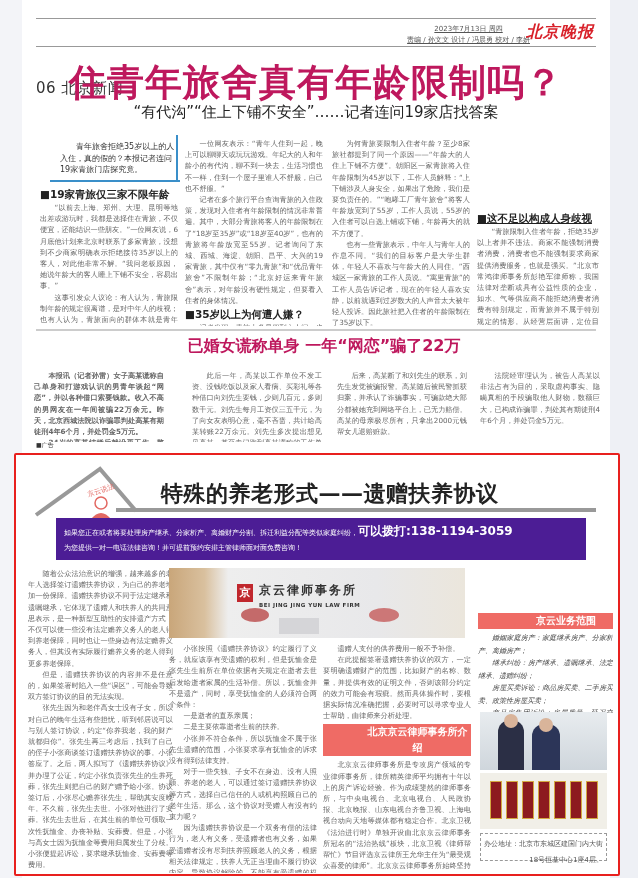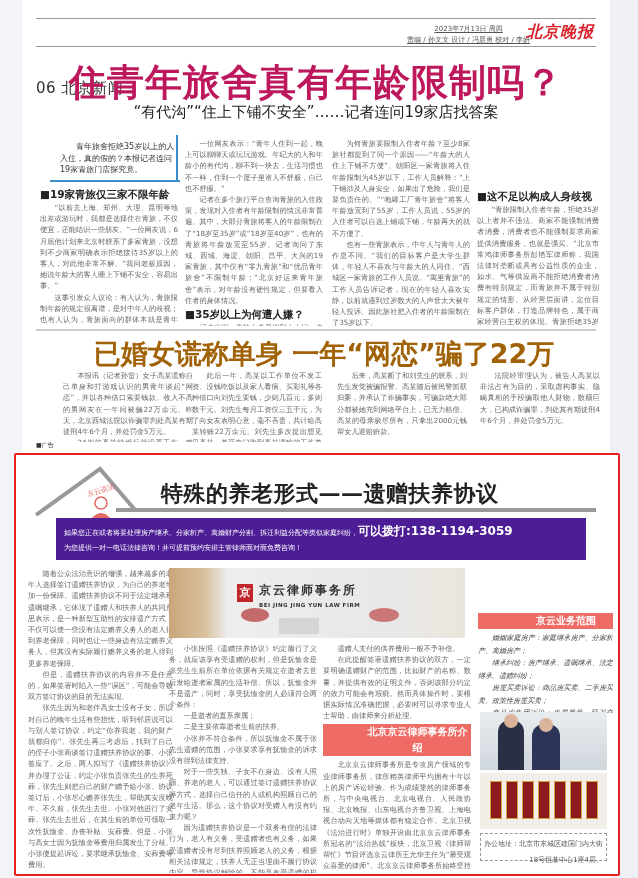--- a/index.html
+++ b/index.html
@@ -18,21 +18,21 @@
   .subhead1 { position: absolute; left: 0; right: 0; top: 103px; text-align: center; font-size: 15px; color: #222; }
 
   .col { position: absolute; font-size: 7.2px; line-height: 11.2px; color: #666; text-align: justify; overflow: hidden; }
   .col p { text-indent: 2em; }
   .lead { position: absolute; left: 38px; top: 141px; width: 115px; font-size: 8px; line-height: 11.5px; color: #333; }
   .lead-bar { position: absolute; left: 28px; top: 180px; width: 130px; height: 2px; background: #3a8fc9; }
   .lead-side { position: absolute; left: 154px; top: 135px; width: 2px; height: 46px; background: #3a8fc9; }
   .subtitle { font-size: 10.5px; font-weight: bold; color: #222; line-height: 16px; text-indent: 0 !important; }
 
   .divider { position: absolute; left: 14px; right: 14px; top: 329px; height: 2px; background: #ccc; }
-  .headline2 { position: absolute; left: 16px; right: 0; top: 336px; text-align: center; font-size: 27px; font-weight: bold; color: #a16207; }
+  .headline2 { position: absolute; left: 16px; right: 0; top: 336px; text-align: center; font-size: 16px; font-weight: bold; color: #be185d; }
   .adlabel { position: absolute; left: 14px; top: 441px; font-size: 6px; color: #333; }
 
   .adbox { position: absolute; left: 14px; top: 453px; width: 606px; height: 423px; border: 2px solid #e8201e; border-radius: 2px; background: #fff; }
   .roof { position: absolute; left: 18px; top: 10px; }
   .ad-title { position: absolute; left: 145px; top: 24px; font-size: 22px; font-weight: bold; color: #222; letter-spacing: 0.5px; }
   .ad-roofline { position: absolute; left: 100px; top: 53px; width: 480px; height: 4px; background: #999; }
   .banner { position: absolute; left: 40px; top: 63px; width: 530px; height: 42px; background: #4c1d95; color: #fff; padding: 4px 8px; }
   .banner .l1 { font-size: 7px; line-height: 18px; white-space: nowrap; }
   .banner .phone { font-size: 12px; font-weight: bold; }
   .banner .l2 { font-size: 7px; line-height: 12px; }
@@ -97,29 +97,29 @@
     <p class="subtitle">■35岁以上为何遭人嫌？</p>
     <p>记者发现，青旅大多是四到六人间，也有八人间和十人间。房间一般是上下铺，旅客混住。青旅的价格相对低廉，在十里河附近，四到六人间的青旅一个床位60到80元不等，只是同地段快捷酒店房价的三分之一。</p>
   </div>
 
   <div class="col" style="left:310px; top:138px; width:138px; height:188px;">
     <p>为何青旅要限制入住者年龄？至少8家旅社都提到了同一个原因——“年龄大的人住上下铺不方便”。朝阳区一家青旅将入住年龄限制为45岁以下，工作人员解释：“上下铺涉及人身安全，如果出了危险，我们是要负责任的。”“咆哮工厂青年旅舍”将客人年龄放宽到了55岁，工作人员说，55岁的入住者可以自选上铺或下铺，年龄再大的就不方便了。</p>
     <p>也有一些青旅表示，中年人与青年人的作息不同。“我们的目标客户是大学生群体，年轻人不喜欢与年龄大的人同住。”西城区一家青旅的工作人员说。“寓里青旅”的工作人员告诉记者，现在的年轻人喜欢安静，以前就遇到过岁数大的人声音太大被年轻人投诉。因此旅社把入住者的年龄限制在了35岁以下。</p>
   </div>
 
   <div class="col" style="left:455px; top:138px; width:122px; height:190px;">
-    <p class="subtitle" style="margin-top:50px;">■这不足以构成人身歧视</p>
+    <p class="subtitle" style="margin-top:72px;text-decoration:underline;">■这不足以构成人身歧视</p>
     <p>“青旅限制入住者年龄，拒绝35岁以上者并不违法。商家不能强制消费者消费，消费者也不能强制要求商家提供消费服务，也就是强买。”北京市常鸿律师事务所彭艳军律师称，我国法律对垄断或具有公益性质的企业，如水、气等供应商不能拒绝消费者消费有特别规定，而青旅并不属于特别规定的情形。从经营层面讲，定位目标客户群体，打造品牌特色，属于商家经营自主权的体现。青旅拒绝35岁以上的客人入住，并未超出其经营自主权的范围，尚不足以构成人身歧视。</p>
 
   </div>
 
   <div class="divider"></div>
 
   <div class="headline2">已婚女谎称单身 一年“网恋”骗了22万</div>
-  <div class="col" style="left:41px; top:370px; width:130px; height:72px;">
+  <div class="col" style="left:12px; top:370px; width:130px; height:72px;font-weight:bold;">
     <p>本报讯（记者孙雷）女子高某谎称自己单身和打游戏认识的男青年谈起“网恋”，并以各种借口索要钱款。收入不高的男网友在一年间被骗22万余元。昨天，北京西城法院以诈骗罪判处高某有期徒刑4年6个月，并处罚金5万元。</p>
     <p>24岁的高某结婚后就没再工作，整日待在家中，靠打网络游戏消磨时间。婚后不久，高某与28岁的刘先生因打游戏相识，高某随便编了个名字，谎报年龄和工作，特别是隐瞒了已婚的事实和刘先生网聊，经过几天两人就确立了“恋爱”关系。</p>
   </div>
   <div class="col" style="left:170px; top:370px; width:130px; height:72px;">
     <p>此后一年，高某以工作单位不发工资、没钱吃饭以及家人看病、买彩礼等各种借口向刘先生要钱，少则几百元，多则数千元。刘先生每月工资仅三五千元，为了向女友表明心意，毫不吝啬，共计给高某转账22万余元。刘先生多次提出想见见高某，甚至专门跑到高某谎称的工作单位去找人，但高某以各种理由推脱搪塞过去。刘先生在线下连高某的面都没见过。</p>
   </div>
   <div class="col" style="left:315px; top:370px; width:130px; height:72px;">
     <p>后来，高某断了和刘先生的联系，刘先生发觉被骗报警。高某随后被民警抓获归案，并承认了诈骗事实，可骗款绝大部分都被她充到网络平台上，已无力赔偿。高某的母亲极尽所有，只拿出2000元钱帮女儿退赔赃款。</p>
   </div>
   <div class="col" style="left:458px; top:370px; width:120px; height:72px;">

